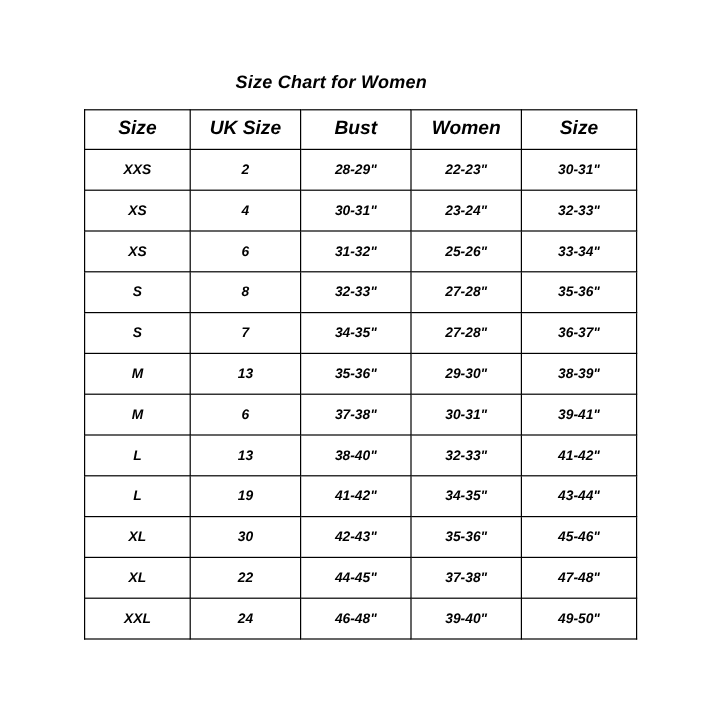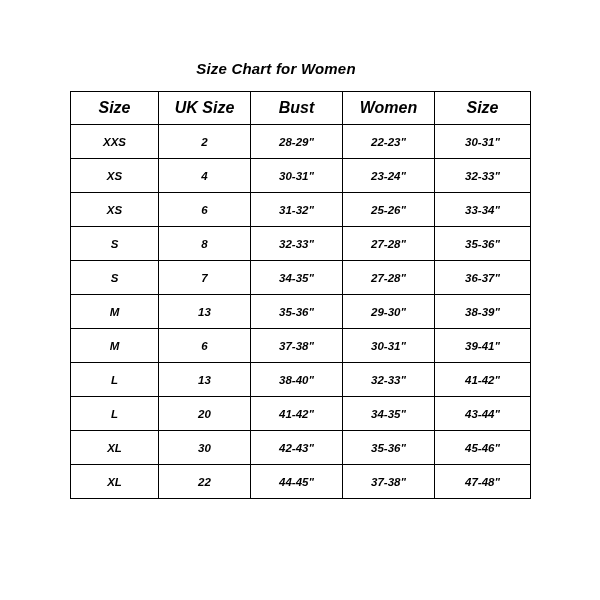--- a/index.html
+++ b/index.html
@@ -142,36 +142,43 @@
         </tr>
         <tr>
           <td>L</td>
           <td>13</td>
           <td>38-40"</td>
           <td>32-33"</td>
           <td>41-42"</td>
         </tr>
         <tr>
           <td>L</td>
-          <td>20</td>
+          <td>19</td>
           <td>41-42"</td>
           <td>34-35"</td>
           <td>43-44"</td>
         </tr>
         <tr>
           <td>XL</td>
           <td>30</td>
           <td>42-43"</td>
           <td>35-36"</td>
           <td>45-46"</td>
         </tr>
         <tr>
           <td>XL</td>
           <td>22</td>
           <td>44-45"</td>
           <td>37-38"</td>
           <td>47-48"</td>
         </tr>
+        <tr>
+          <td>XXL</td>
+          <td>24</td>
+          <td>46-48"</td>
+          <td>39-40"</td>
+          <td>49-50"</td>
+        </tr>
       </tbody>
     </table>
   </div>
 
 </div>
 
 </body></html>

